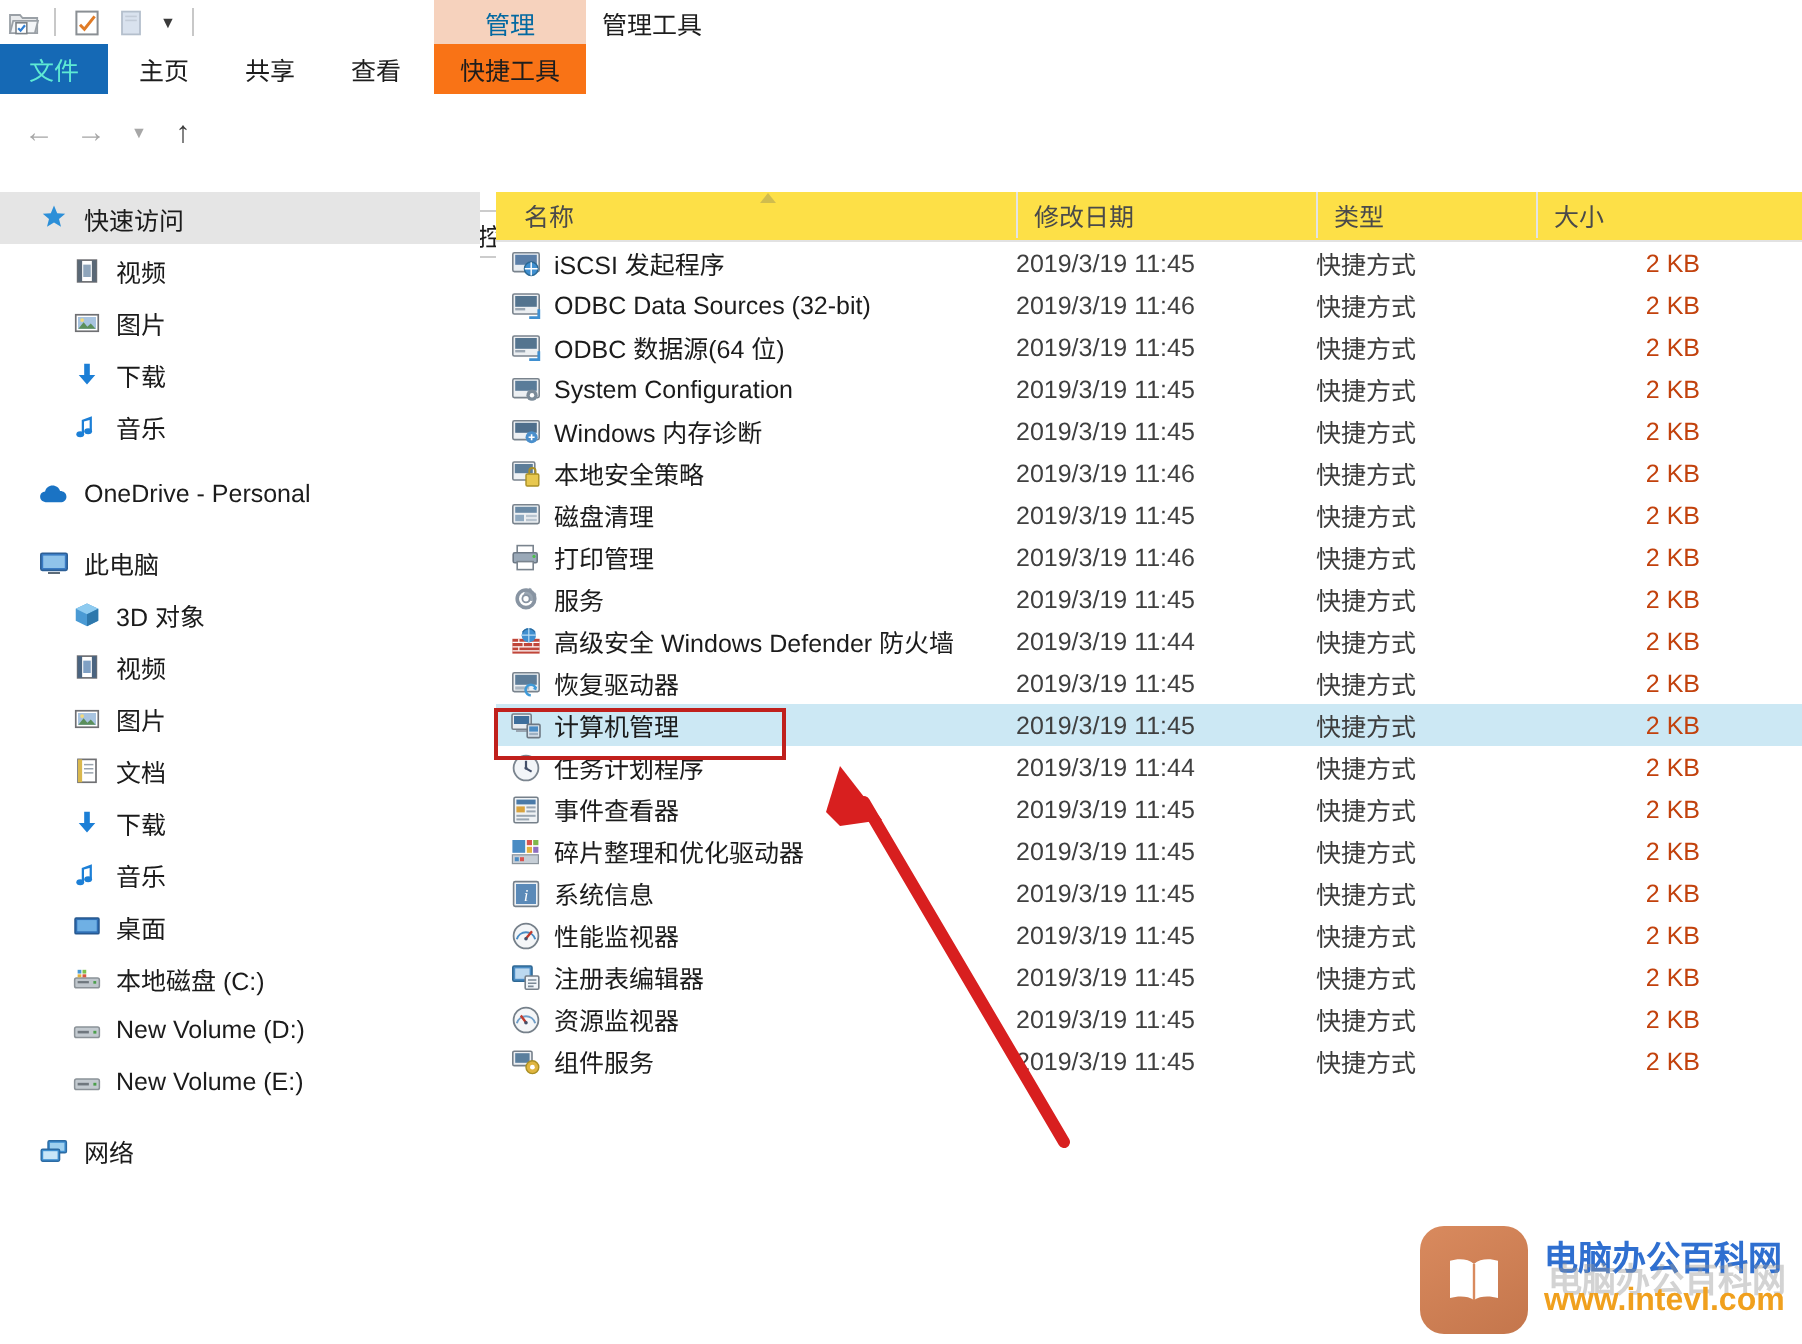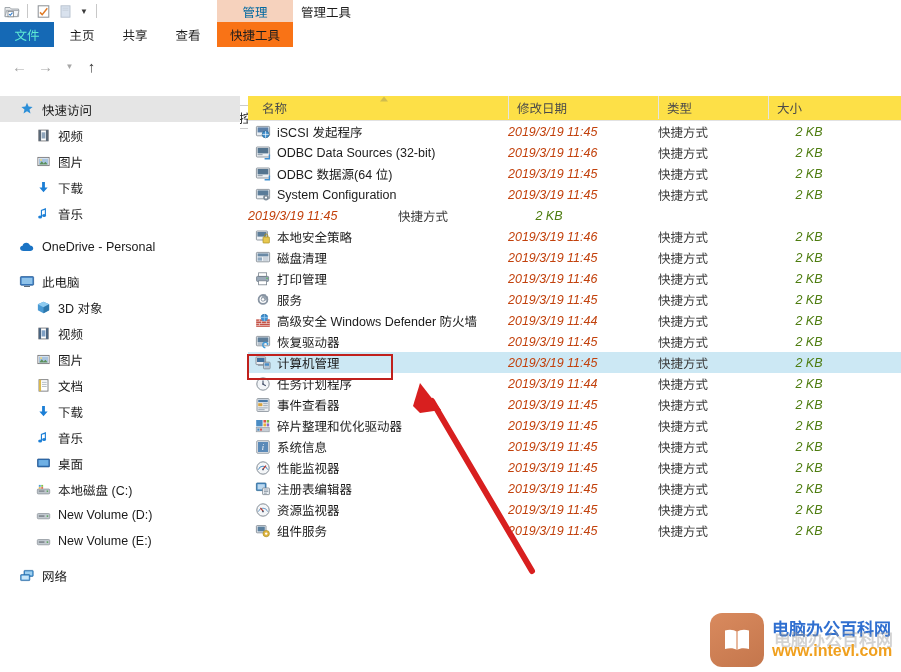--- a/index.html
+++ b/index.html
@@ -277,37 +277,35 @@
     width: 17px;
     height: 17px;
     flex: 0 0 17px;
     margin-right: 6px;
     display: flex;
     align-items: center;
     justify-content: center;
   }
   .fdate {
     width: 150px;
-    color: #c2410c;
+    color: #404040;
     font-size: 12.5px;
-    font-style: italic;
   }
   .ftype {
     width: 110px;
     color: #3d3d3d;
     font-size: 12.5px;
   }
   .fsize {
     width: 92px;
-    text-align: center;
+    text-align: right;
     padding-right: 10px;
     box-sizing: border-box;
-    color: #4d7c0f;
+    color: #c2410c;
     font-size: 12.5px;
-    font-style: italic;
   }
 
   
   #annot-rect {
     position: absolute;
     left: 247px; top: 354px;
     width: 146px;
     height: 26px;
     border: 2px solid #c0201c;
     box-sizing: border-box;
@@ -746,20 +744,31 @@
           </svg>
         </span>
         <span>System Configuration</span>
       </span>
       <span class="fdate">2019/3/19 11:45</span>
       <span class="ftype">快捷方式</span>
       <span class="fsize">2 KB</span>
     </div>
 
     <div class="frow">
+      <span class="fname">
+        <span class="ficon">
+          <svg width="16" height="16" viewBox="0 0 16 16">
+            <rect x="1.4" y="2.4" width="13.2" height="9.4" rx="0.8" fill="#edf0f3" stroke="#79838d" stroke-width="0.8"></rect>
+            <rect x="2.6" y="3.4" width="10.8" height="5" fill="#4f6f8c"></rect>
+            <circle cx="10.8" cy="10.6" r="3" fill="#4a8fcc"></circle>
+            <path d="M9.3 10.6 h3 M10.8 9.1 v3" stroke="#ffffff" stroke-width="0.8"></path>
+          </svg>
+        </span>
+        <span>Windows 内存诊断</span>
+      </span>
       <span class="fdate">2019/3/19 11:45</span>
       <span class="ftype">快捷方式</span>
       <span class="fsize">2 KB</span>
     </div>
 
     <div class="frow">
       <span class="fname">
         <span class="ficon">
           <svg width="16" height="16" viewBox="0 0 16 16">
             <rect x="1.4" y="2" width="11" height="9" rx="0.7" fill="#eef1f4" stroke="#79838d" stroke-width="0.8"></rect>

